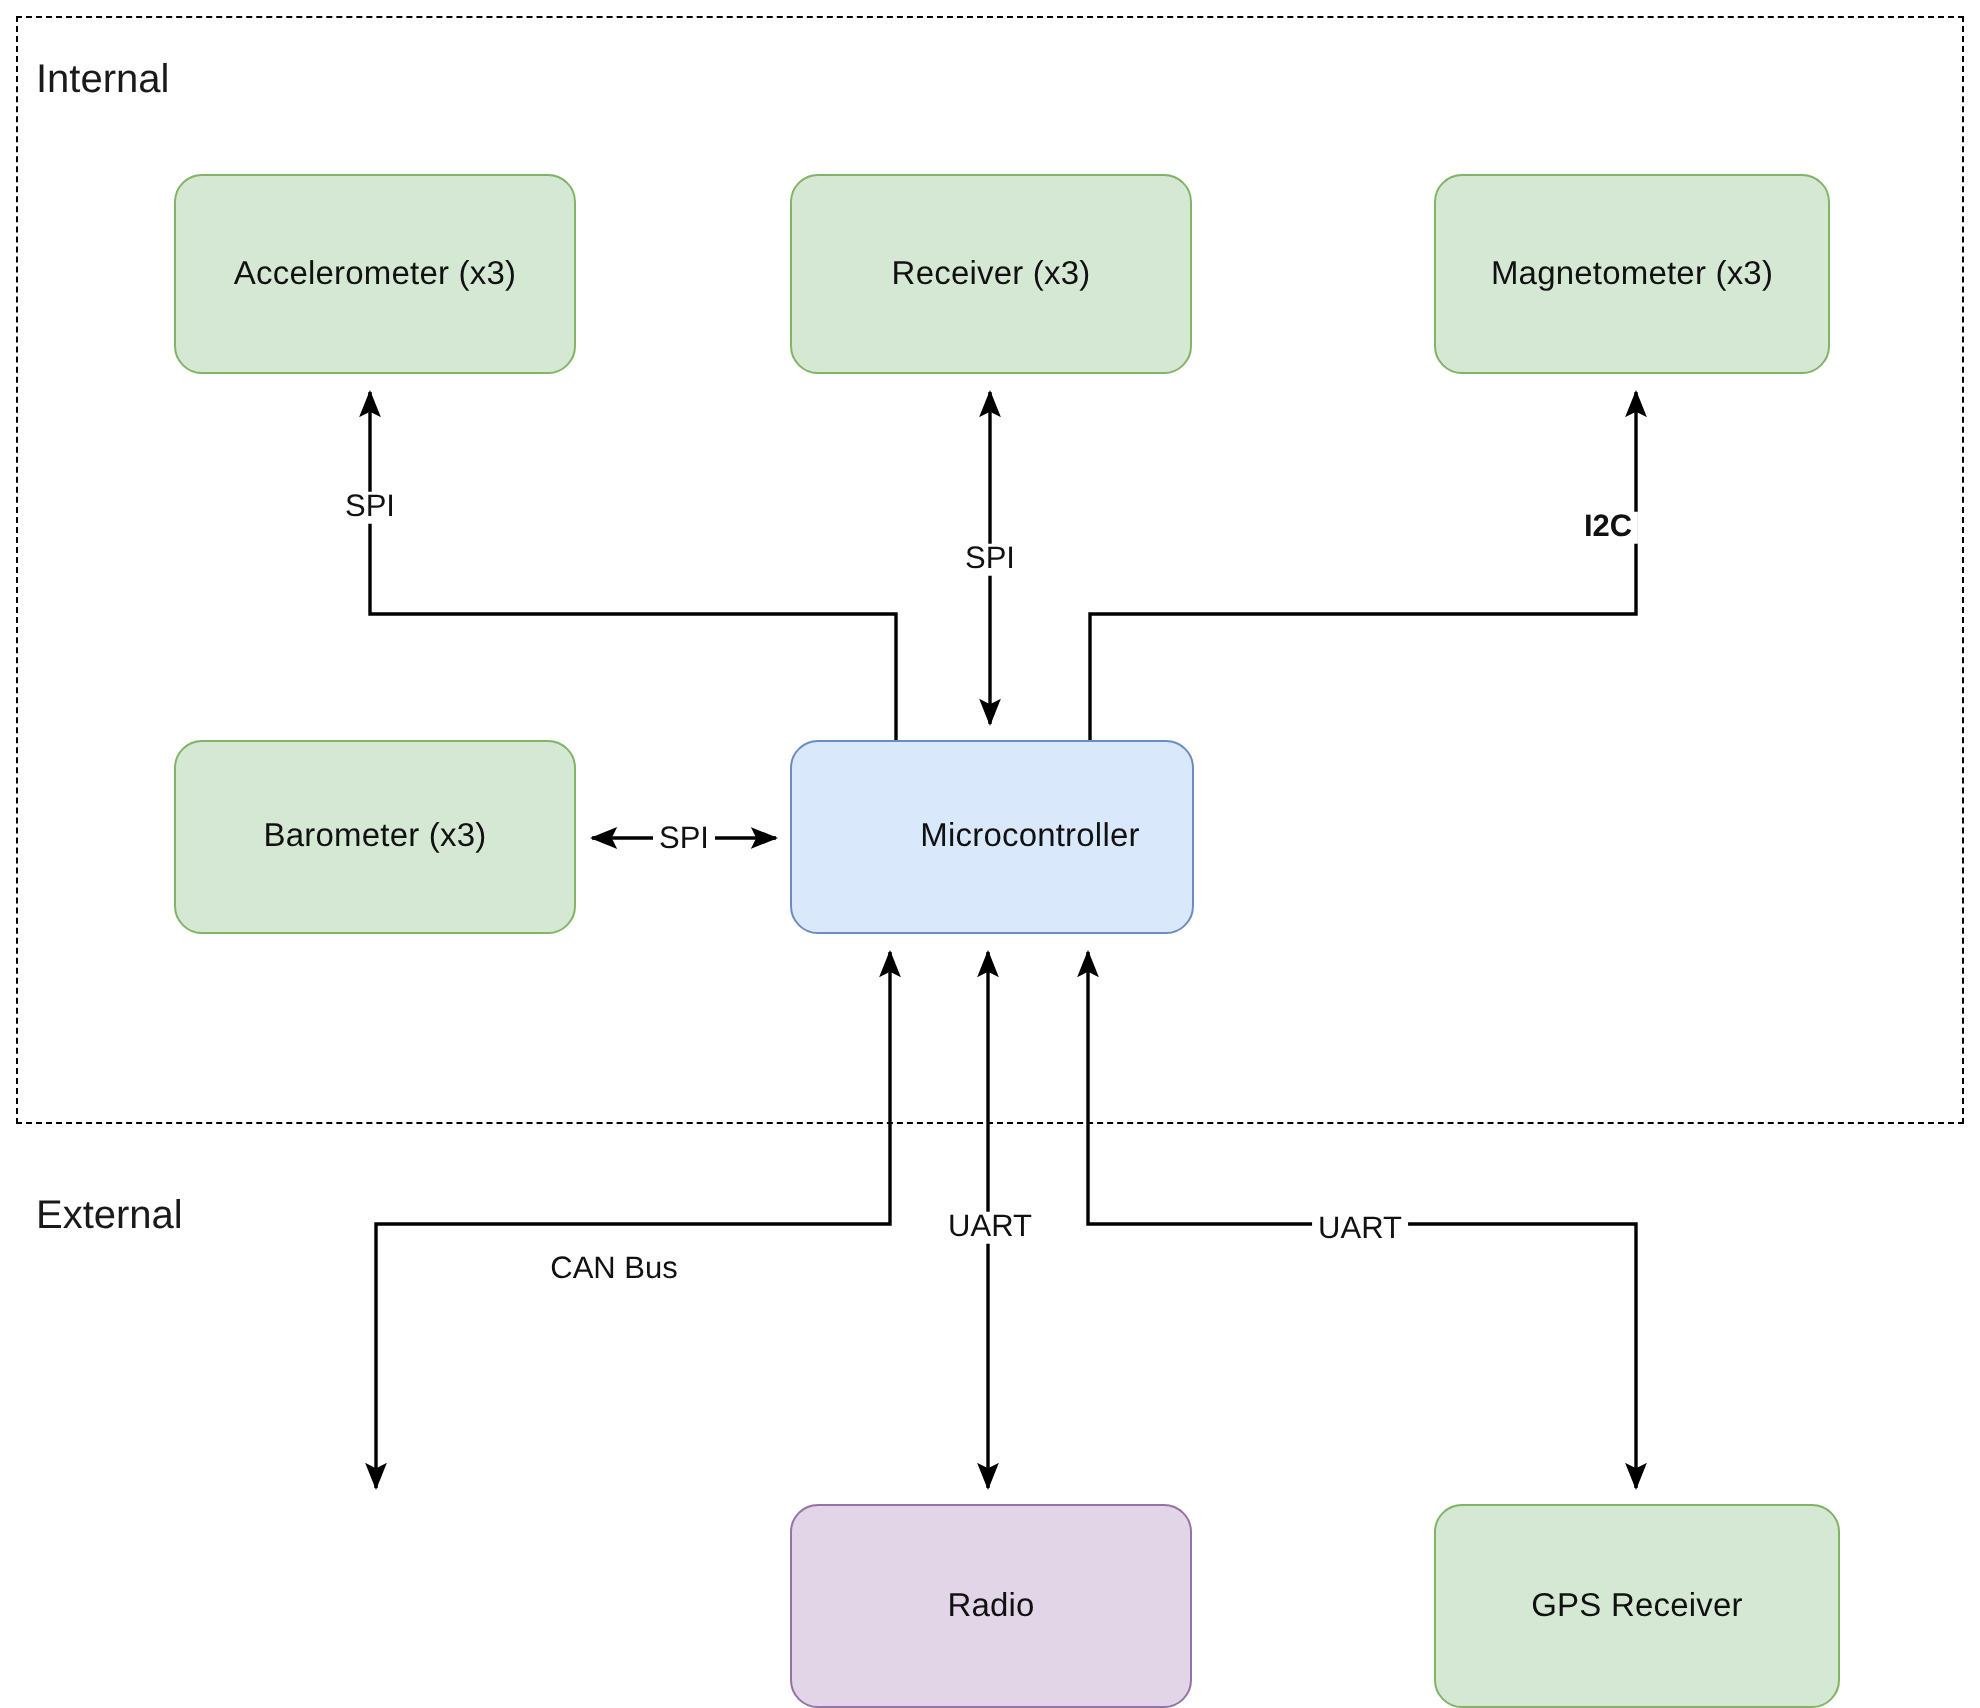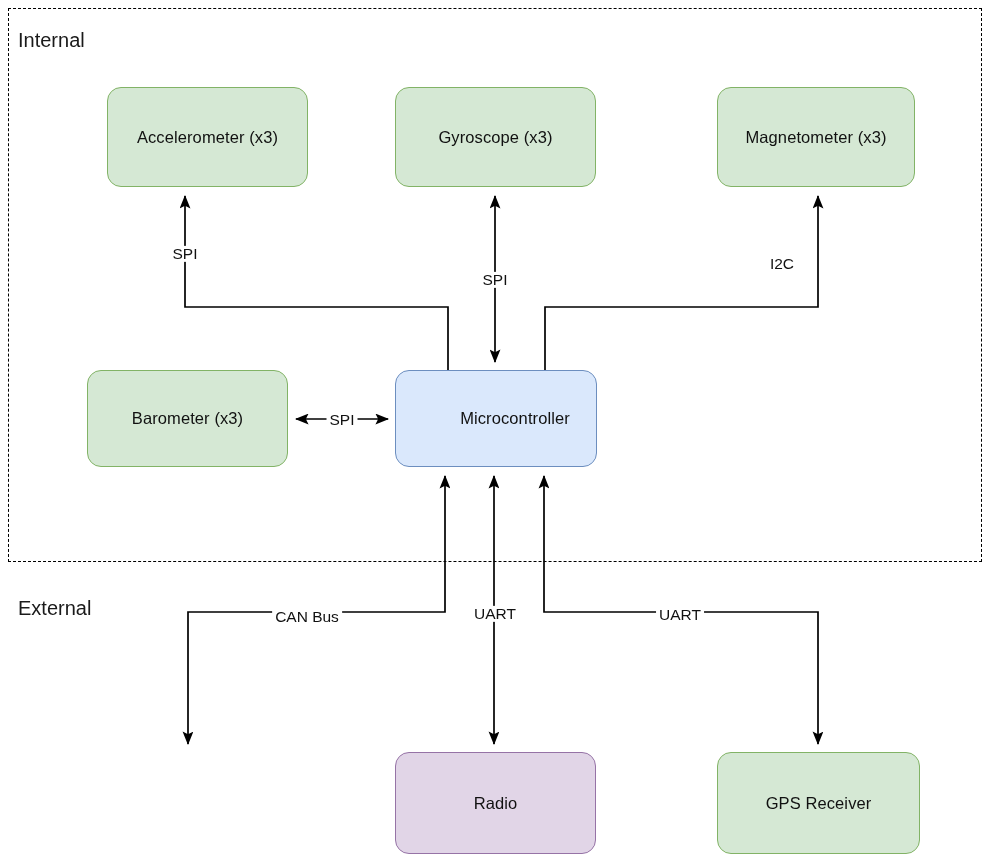--- a/index.html
+++ b/index.html
@@ -98,26 +98,26 @@
       <path d="M296,419 L388,419" marker-start="url(#arrowtail)" marker-end="url(#arrowhead)"></path>
 
       <path d="M445,476 L445,612 L188,612 L188,744" marker-start="url(#arrowtail)" marker-end="url(#arrowhead)"></path>
 
       <path d="M494,476 L494,744" marker-start="url(#arrowtail)" marker-end="url(#arrowhead)"></path>
 
       <path d="M544,476 L544,612 L818,612 L818,744" marker-start="url(#arrowtail)" marker-end="url(#arrowhead)"></path>
     </g>
   </svg>
 
-  <div class="node green" style="left:87px; top:87px; width:201px; height:100px;margin-left:20px;">
+  <div class="node green" style="left:87px; top:87px; width:201px; height:100px;">
     <span>Accelerometer (x3)</span>
   </div>
 
   <div class="node green" style="left:395px; top:87px; width:201px; height:100px;">
-    <span>Gyroscope (x3)</span>
+    <span>Receiver (x3)</span>
   </div>
 
   <div class="node green" style="left:717px; top:87px; width:198px; height:100px;">
     <span>Magnetometer (x3)</span>
   </div>
 
   <div class="node green" style="left:87px; top:370px; width:201px; height:97px;">
     <span>Barometer (x3)</span>
   </div>
 
@@ -131,23 +131,23 @@
   </div>
 
   <div class="node purple" style="left:395px; top:752px; width:201px; height:102px;">
     <span>Radio</span>
   </div>
 
   <div class="edge-label" style="left:185px; top:254px;">SPI</div>
 
   <div class="edge-label" style="left:495px; top:280px;">SPI</div>
 
-  <div class="edge-label" style="left:782px; top:264px;">I2C</div>
+  <div class="edge-label" style="left:804px; top:264px;font-weight:bold;">I2C</div>
 
   <div class="edge-label" style="left:342px; top:420px;">SPI</div>
 
-  <div class="edge-label" style="left:307px; top:617px;">CAN Bus</div>
+  <div class="edge-label" style="left:307px; top:635px;">CAN Bus</div>
 
   <div class="edge-label" style="left:495px; top:614px;">UART</div>
 
   <div class="edge-label" style="left:680px; top:615px;">UART</div>
 
 </div>
 
 </body></html>

